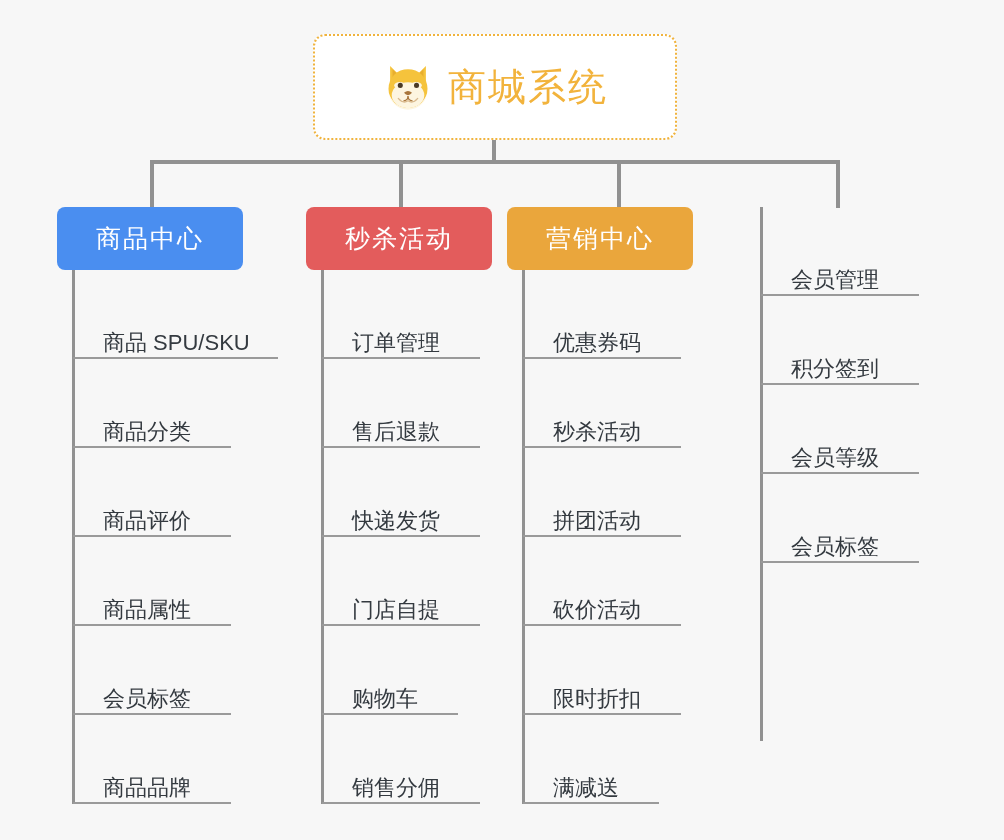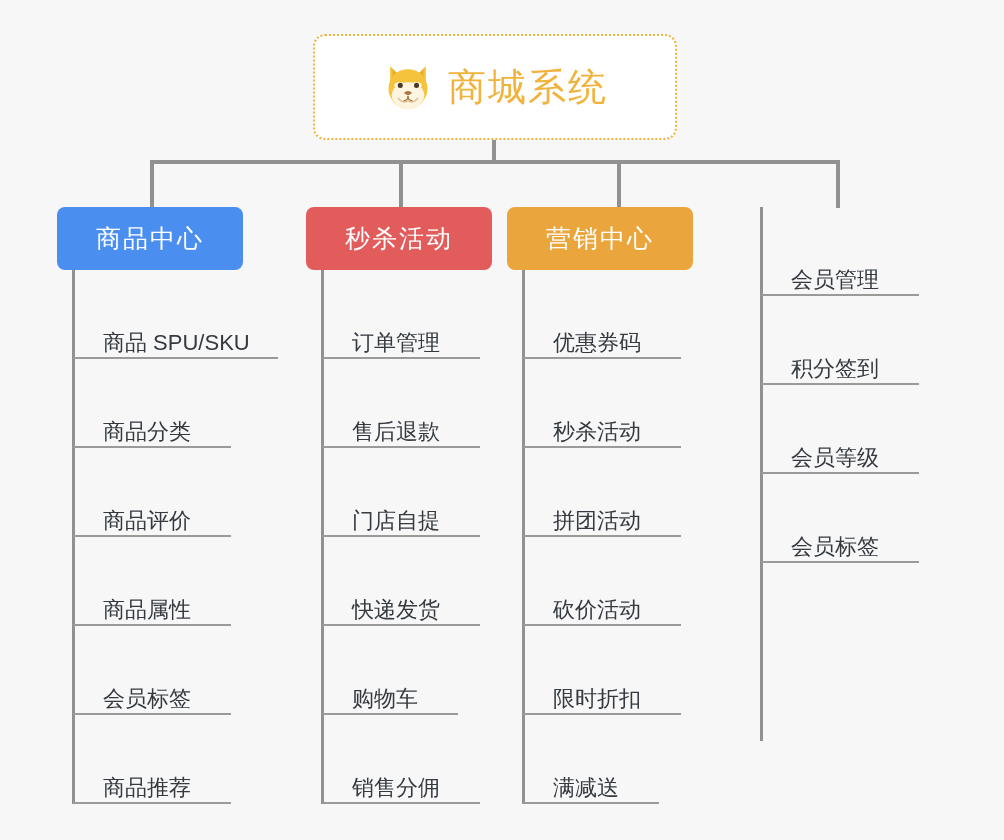--- a/index.html
+++ b/index.html
@@ -177,44 +177,44 @@
       <div class="leaf-item">
         <div class="leaf-underline" style="width:158px;"></div>
         <span class="leaf-label">商品属性</span>
       </div>
       <div class="leaf-item">
         <div class="leaf-underline" style="width:158px;"></div>
         <span class="leaf-label">会员标签</span>
       </div>
       <div class="leaf-item">
         <div class="leaf-underline" style="width:158px;"></div>
-        <span class="leaf-label">商品推荐</span>
+        <span class="leaf-label">商品品牌</span>
       </div>
     </div>
   </div>
 
   <div class="col" style="left:306px; width:186px;">
     <div class="cat-header" style="background:#e35c5c;">秒杀活动</div>
     <div class="leaf-list">
       <div class="rail" style="height:534px;"></div>
       <div class="leaf-item">
         <div class="leaf-underline" style="width:158px;"></div>
         <span class="leaf-label">订单管理</span>
       </div>
       <div class="leaf-item">
         <div class="leaf-underline" style="width:158px;"></div>
         <span class="leaf-label">售后退款</span>
       </div>
       <div class="leaf-item">
         <div class="leaf-underline" style="width:158px;"></div>
+        <span class="leaf-label">快递发货</span>
+      </div>
+      <div class="leaf-item">
+        <div class="leaf-underline" style="width:158px;"></div>
         <span class="leaf-label">门店自提</span>
-      </div>
-      <div class="leaf-item">
-        <div class="leaf-underline" style="width:158px;"></div>
-        <span class="leaf-label">快递发货</span>
       </div>
       <div class="leaf-item">
         <div class="leaf-underline" style="width:136px;"></div>
         <span class="leaf-label">购物车</span>
       </div>
       <div class="leaf-item">
         <div class="leaf-underline" style="width:158px;"></div>
         <span class="leaf-label">销售分佣</span>
       </div>
     </div>

